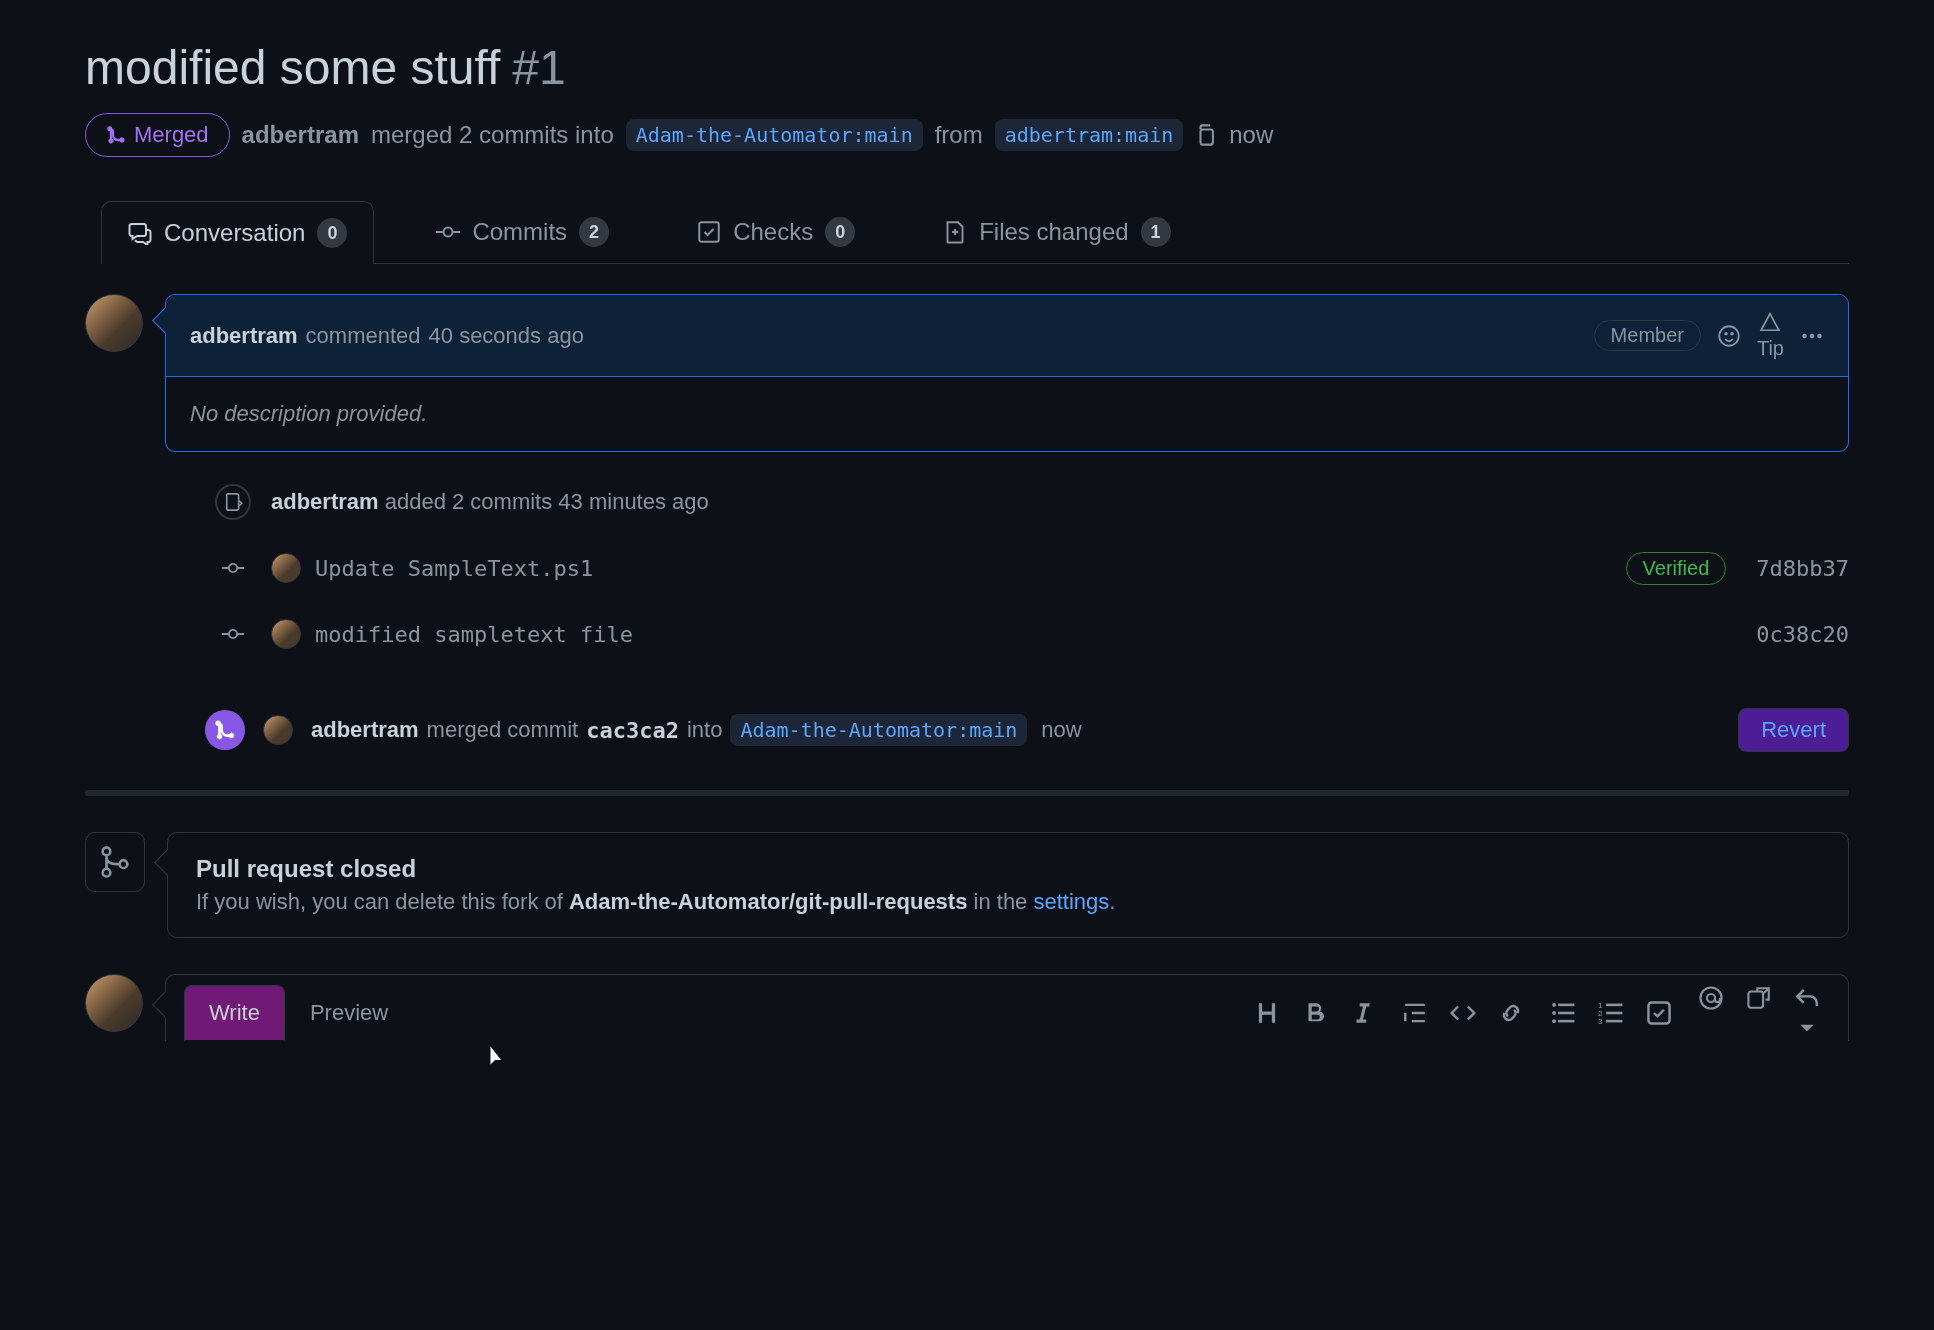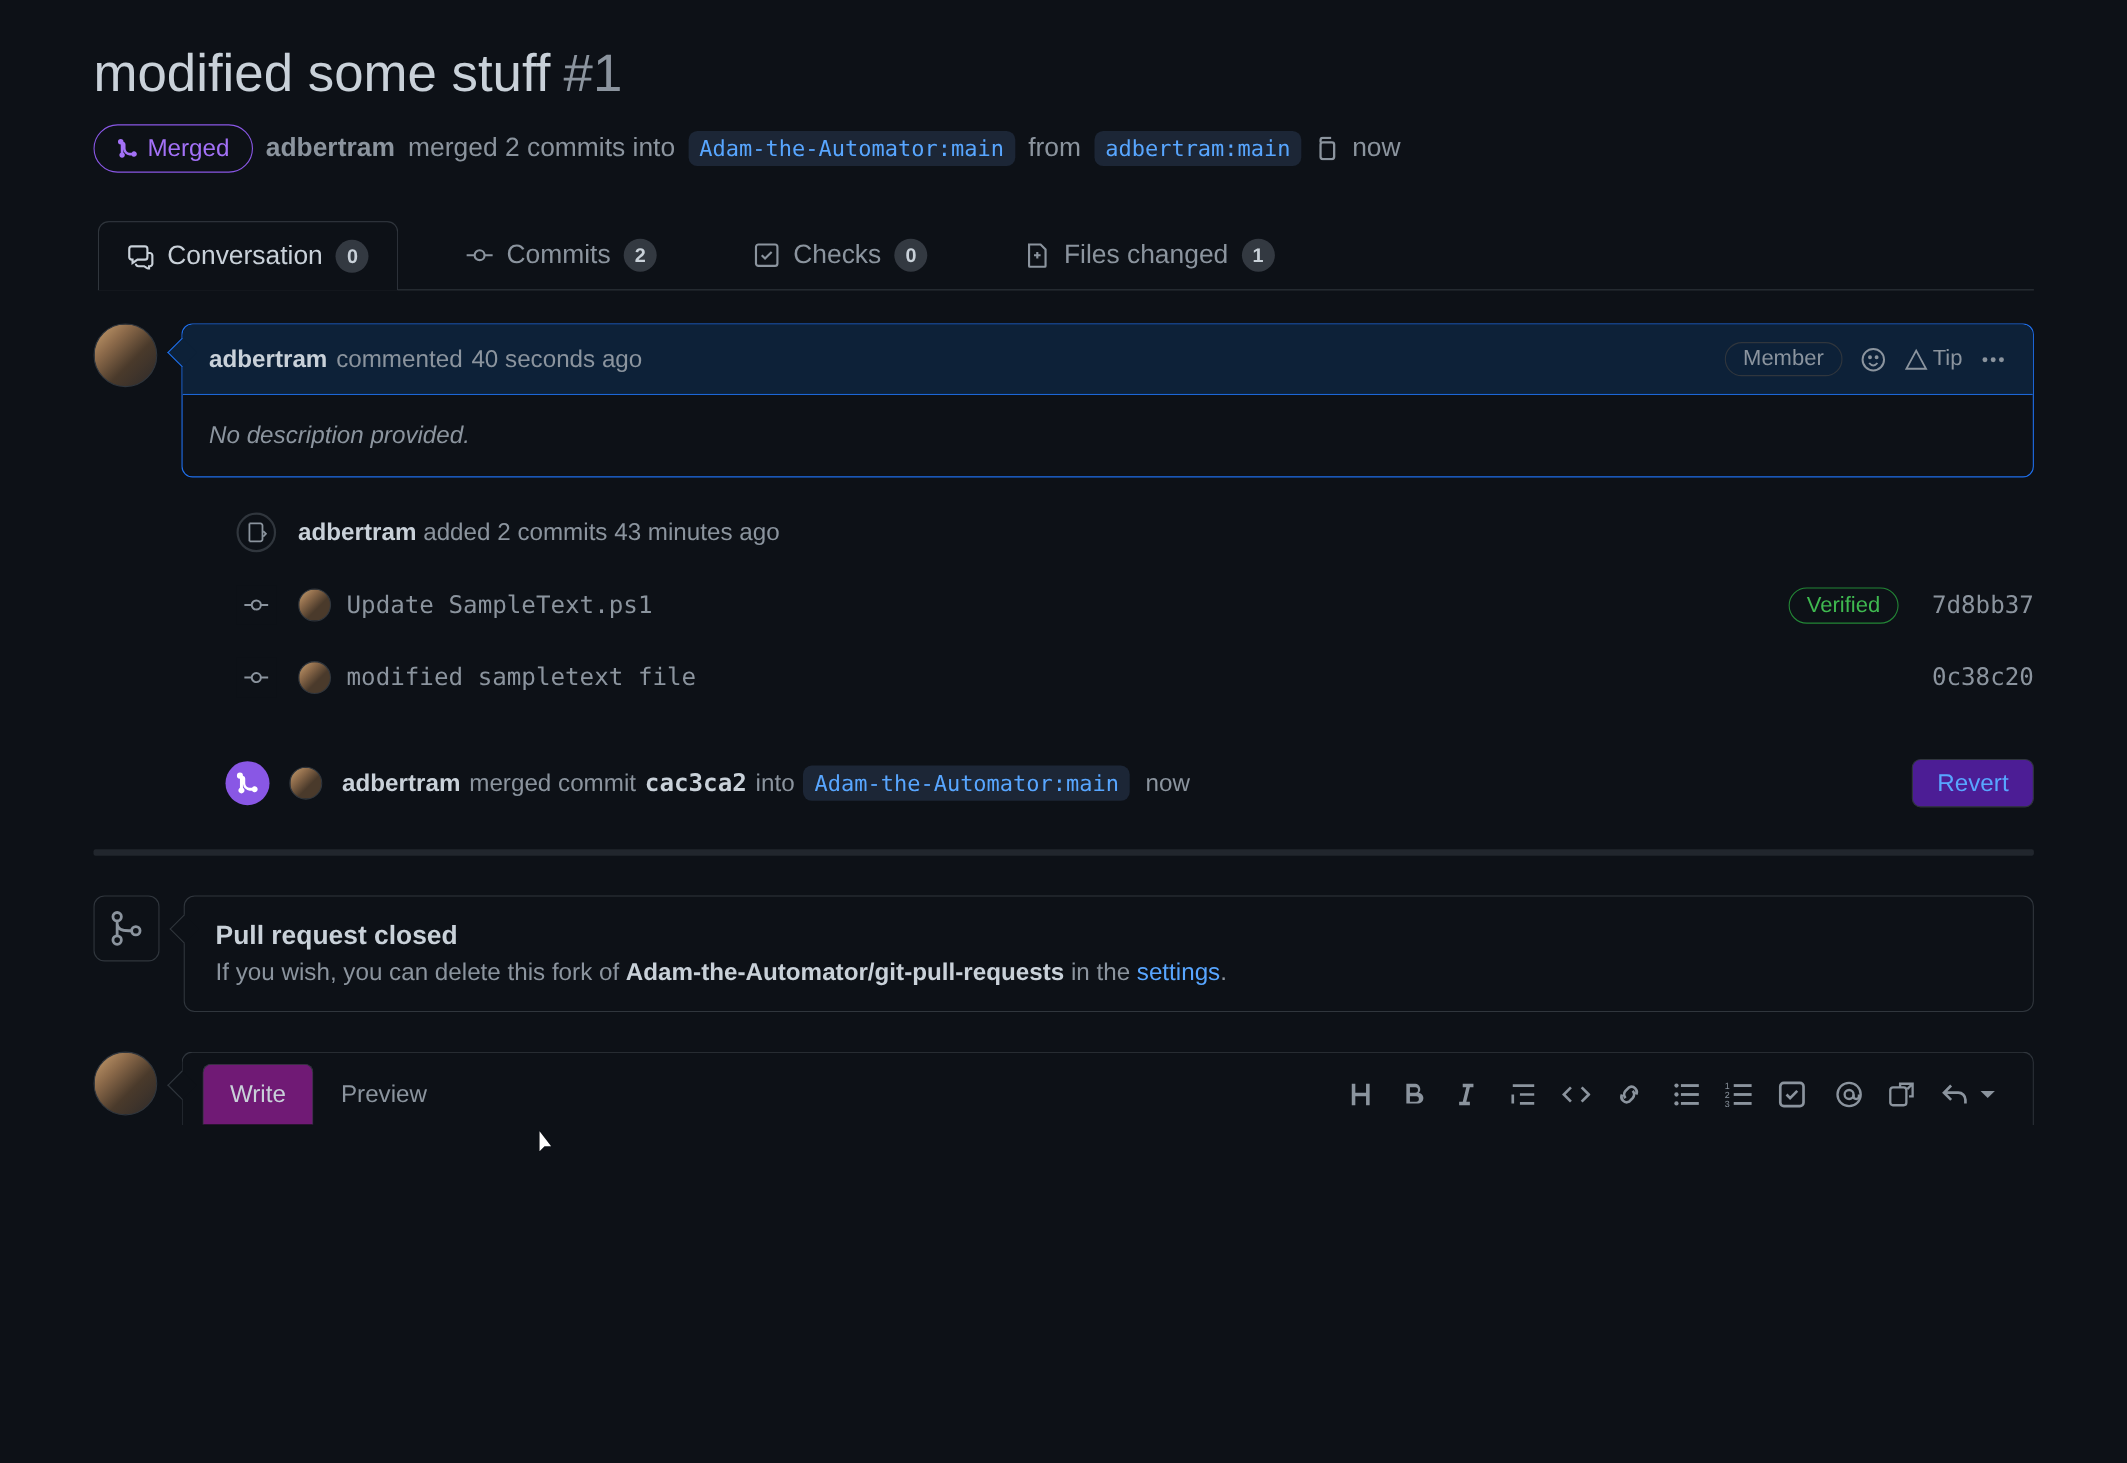--- a/index.html
+++ b/index.html
@@ -28,21 +28,21 @@
     font-family: ui-monospace, SFMono-Regular, Menlo, monospace;
     font-size: 20px; padding: 4px 10px; border-radius: 8px;
   }
   .copy-btn {
     background: none; border: none; color: #8b949e; cursor: pointer;
     display: inline-flex; align-items: center;
   }
   .tabs {
     display: flex; gap: 36px;
     border-bottom: 1px solid #30363d;
-    margin-left: 4px;
+    margin-left: 16px;
   }
   .tab {
     display: flex; align-items: center; gap: 12px;
     padding: 16px 26px; color: #8b949e; font-size: 24px;
     cursor: pointer; position: relative;
   }
   .tab.active {
     color: #c9d1d9;
     border: 1px solid #30363d; border-bottom: none;
     border-radius: 10px 10px 0 0;
@@ -85,21 +85,21 @@
   .comment-head-left { display: flex; gap: 8px; align-items: baseline; font-size: 22px; }
   .comment-author { font-weight: 700; color: #c9d1d9; }
   .comment-time { color: #8b949e; }
   .comment-head-right { display: flex; align-items: center; gap: 16px; }
   .member-badge {
     border: 1px solid #30363d; border-radius: 999px;
     padding: 3px 16px; font-size: 20px; color: #8b949e;
   }
   .icon-btn {
     background: none; border: none; color: #8b949e; cursor: pointer;
-    display: inline-flex; align-items: center; gap: 4px; font-size: 20px;
+    display: inline-flex; align-items: center; gap: 4px; font-size: 20px; flex-direction: column;
   }
   .tip-text { color: #8b949e; font-size: 20px; }
   .comment-body { padding: 24px; font-style: italic; color: #8b949e; font-size: 22px; }
   .event-row {
     display: flex; align-items: center; gap: 20px;
     margin-left: 130px; margin-top: 32px; position: relative; font-size: 22px;
   }
   .event-icon {
     width: 36px; height: 36px; border-radius: 50%;
     background: #0d1117; border: 2px solid #30363d;

